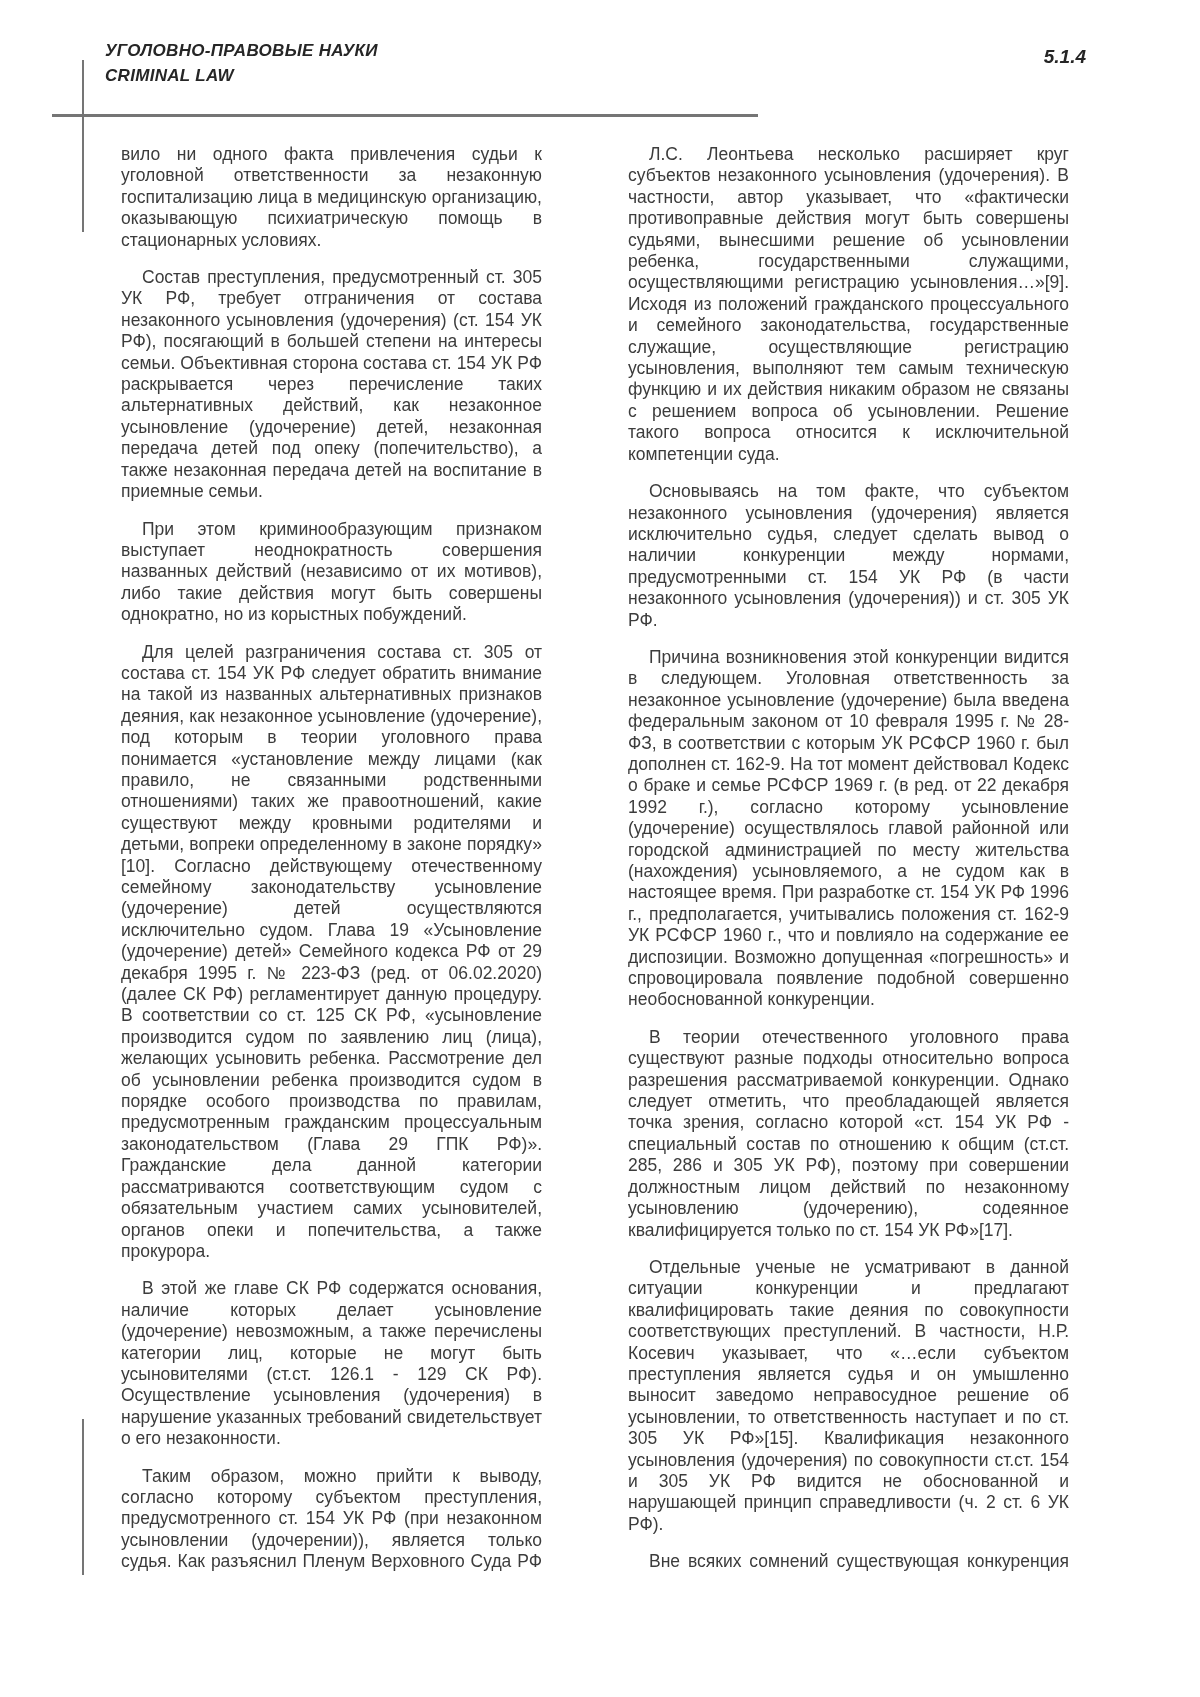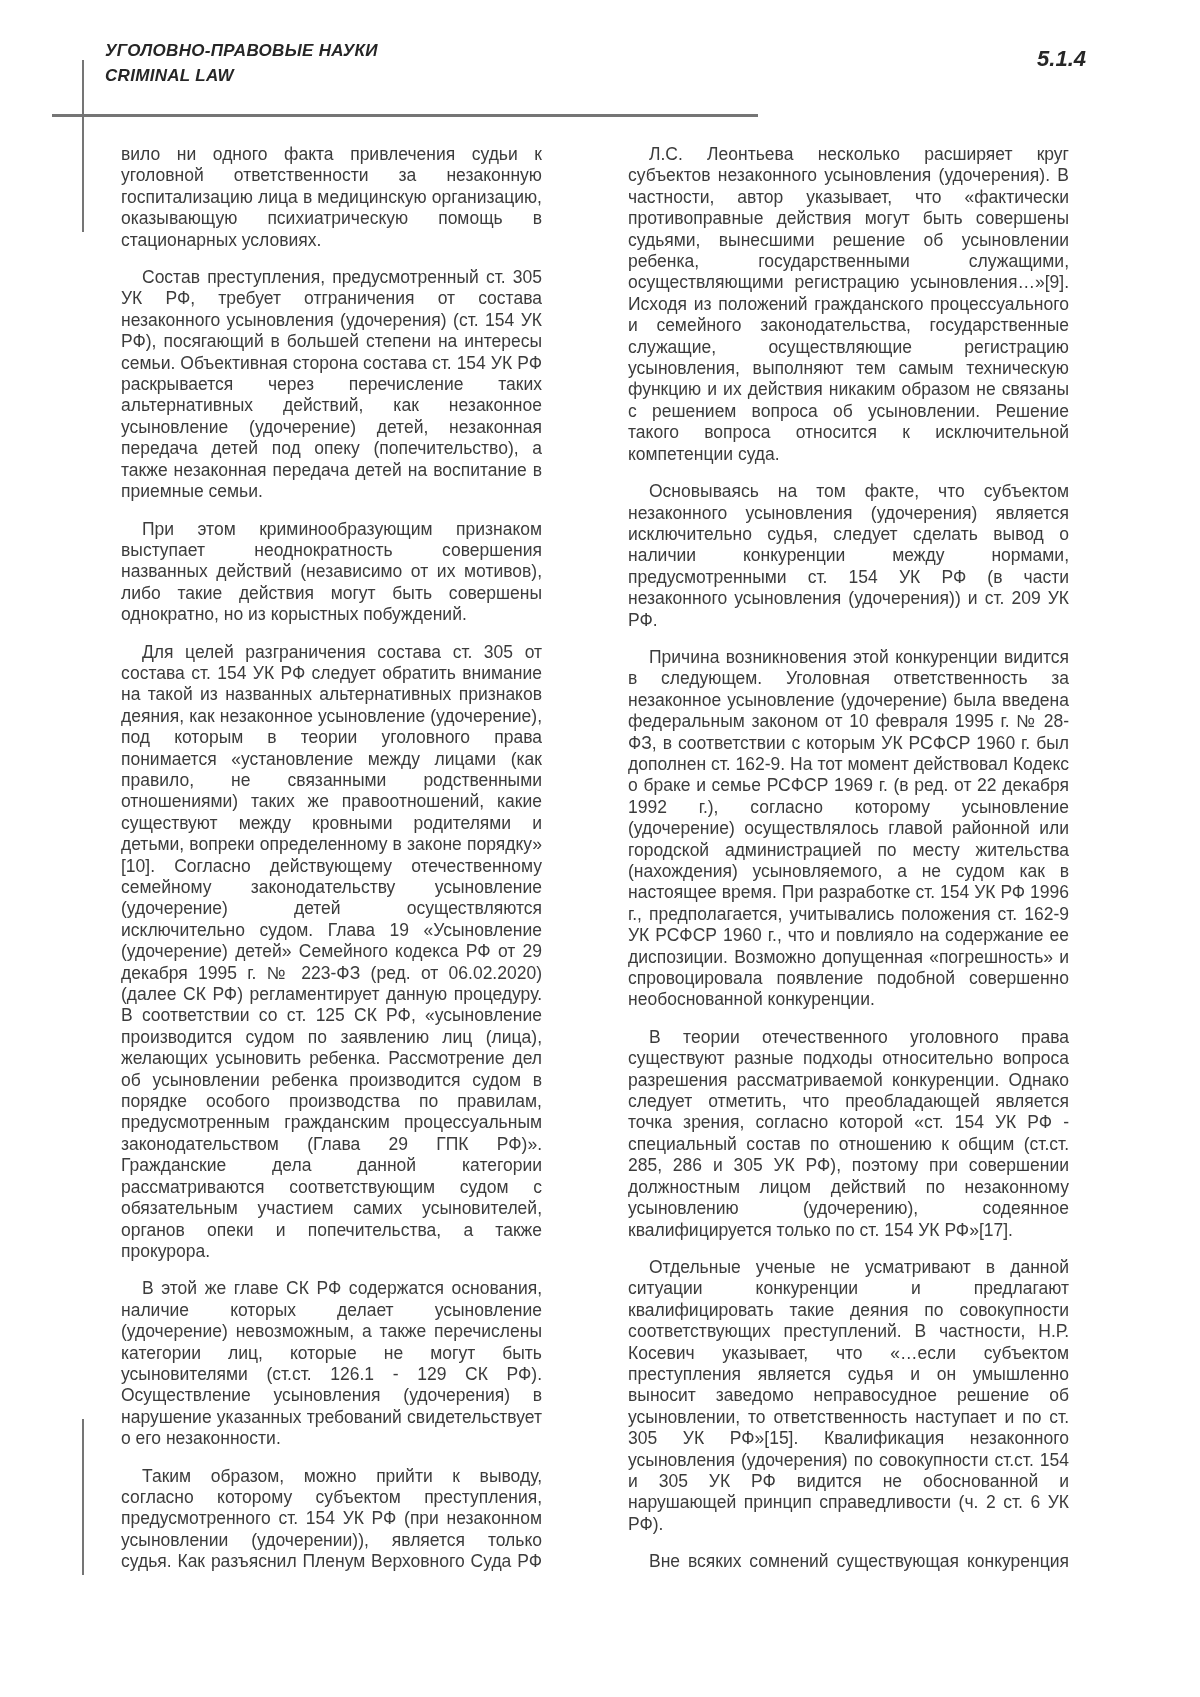--- a/index.html
+++ b/index.html
@@ -22,21 +22,21 @@
   .header-block { position: absolute; left: 105px; top: 38px; }
   .header-title {
     font-style: italic; font-weight: bold;
     font-size: 17px; line-height: 25px;
     color: #262626; letter-spacing: 0.3px;
     white-space: nowrap;
   }
   .section-code {
     position: absolute; top: 46px; left: 960px; width: 126px;
     text-align: right; font-style: italic; font-weight: bold;
-    font-size: 22px; color: #262626;
+    font-size: 19px; color: #262626;
   }
 
   
   .columns {
     position: absolute; left: 105px; top: 128px; width: 980px;
     display: flex; justify-content: space-between;
   }
   .col { color: #3c3c3c; }
   .col-left  { width: 453px; }
   .col-right { width: 473px; }
@@ -83,21 +83,21 @@
         <p class="para"><span>вило ни одного факта привлечения судьи к уголовной ответственности за незаконную госпитализацию лица в медицинскую организацию, оказывающую психиатрическую помощь в стационарных условиях.</span></p>
         <p class="para indent"><span>Состав преступления, предусмотренный ст. 305 УК РФ, требует отграничения от состава </span><span class="it">незаконного усыновления (удочерения) (ст. 154 УК РФ),</span><span> посягающий в большей степени на интересы семьи. Объективная сторона состава ст. 154 УК РФ раскрывается через перечисление таких альтернативных действий, как незаконное усыновление (удочерение) детей, незаконная передача детей под опеку (попечительство), а также незаконная передача детей на воспитание в приемные семьи.</span></p>
         <p class="para indent"><span>При этом криминообразующим признаком выступает неоднократность совершения названных действий (независимо от их мотивов), либо такие действия могут быть совершены однократно, но из корыстных побуждений.</span></p>
         <p class="para indent"><span>Для целей разграничения состава ст. 305 от состава ст. 154 УК РФ следует обратить внимание на такой из названных альтернативных признаков деяния, как </span><span class="it">незаконное усыновление (удочерение),</span><span> под которым в теории уголовного права понимается «установление между лицами (как правило, не связанными родственными отношениями) таких же правоотношений, какие существуют между кровными родителями и детьми, вопреки определенному в законе порядку» [10]. Согласно действующему отечественному семейному законодательству усыновление (удочерение) детей осуществляются исключительно судом. Глава 19 «Усыновление (удочерение) детей» Семейного кодекса РФ от 29 декабря 1995 г. № 223-ФЗ (ред. от 06.02.2020) (далее СК РФ) регламентирует данную процедуру. В соответствии со ст. 125 СК РФ, «усыновление производится судом по заявлению лиц (лица), желающих усыновить ребенка. Рассмотрение дел об усыновлении ребенка производится судом в порядке особого производства по правилам, предусмотренным гражданским процессуальным законодательством (Глава 29 ГПК РФ)». Гражданские дела данной категории рассматриваются соответствующим судом с обязательным участием самих усыновителей, органов опеки и попечительства, а также прокурора.</span></p>
         <p class="para indent"><span>В этой же главе СК РФ содержатся основания, наличие которых делает усыновление (удочерение) невозможным, а также перечислены категории лиц, которые не могут быть усыновителями (ст.ст. 126.1 - 129 СК РФ). Осуществление усыновления (удочерения) в нарушение указанных требований свидетельствует о его незаконности.</span></p>
         <p class="para indent"><span>Таким образом, можно прийти к выводу, согласно которому субъектом преступления, предусмотренного ст. 154 УК РФ (при незаконном усыновлении (удочерении)), является только судья. Как разъяснил Пленум Верховного Суда РФ в пункте 1 постановления от 20 апреля 2006 г. № 8 (ред. от 17 декабря 2013 г.) «О применении судами законодательства при рассмотрении дел об усыновлении (удочерении) детей», «дела об усыновлении (удочерении) ребенка гражданами РФ (кроме постоянно проживающих за пределами территории РФ) подсудны районным судам по месту жительства или месту нахождения усыновляемого ребенка (ч. 1 ст. 269 ГПК РФ)».</span></p>
         <p class="para indent"><span>Тем не менее, в научной литературе высказываются и иные мнения относительно данного вопроса. Так, к примеру, Ю.Е. Пудовочкин не рассматривает конкретно судью как субъекта анализируемого преступления,</span></p>
       </div>
     <div class="col col-right" id="col-right">
         <p class="para indent"><span>Л.С. Леонтьева несколько расширяет круг субъектов незаконного усыновления (удочерения). В частности, автор указывает, что «фактически противоправные действия могут быть совершены судьями, вынесшими решение об усыновлении ребенка, государственными служащими, осуществляющими регистрацию усыновления…»[9]. Исходя из положений гражданского процессуального и семейного законодательства, государственные служащие, осуществляющие регистрацию усыновления, выполняют тем самым техническую функцию и их действия никаким образом не связаны с решением вопроса об усыновлении. Решение такого вопроса относится к исключительной компетенции суда.</span></p>
-        <p class="para indent"><span>Основываясь на том факте, что субъектом незаконного усыновления (удочерения) является исключительно судья, следует сделать вывод о наличии конкуренции между нормами, предусмотренными ст. 154 УК РФ (в части незаконного усыновления (удочерения)) и ст. 209 УК РФ.</span></p>
+        <p class="para indent"><span>Основываясь на том факте, что субъектом незаконного усыновления (удочерения) является исключительно судья, следует сделать вывод о наличии конкуренции между нормами, предусмотренными ст. 154 УК РФ (в части незаконного усыновления (удочерения)) и ст. 305 УК РФ.</span></p>
         <p class="para indent"><span>Причина возникновения этой конкуренции видится в следующем. Уголовная ответственность за незаконное усыновление (удочерение) была введена федеральным законом от 10 февраля 1995 г. № 28-ФЗ, в соответствии с которым УК РСФСР 1960 г. был дополнен ст. 162-9. На тот момент действовал Кодекс о браке и семье РСФСР 1969 г. (в ред. от 22 декабря 1992 г.), согласно которому усыновление (удочерение) осуществлялось главой районной или городской администрацией по месту жительства (нахождения) усыновляемого, а не судом как в настоящее время. При разработке ст. 154 УК РФ 1996 г., предполагается, учитывались положения ст. 162-9 УК РСФСР 1960 г., что и повлияло на содержание ее диспозиции. Возможно допущенная «погрешность» и спровоцировала появление подобной совершенно необоснованной конкуренции.</span></p>
         <p class="para indent"><span>В теории отечественного уголовного права существуют разные подходы относительно вопроса разрешения рассматриваемой конкуренции. Однако следует отметить, что преобладающей является точка зрения, согласно которой «ст. 154 УК РФ - специальный состав по отношению к общим (ст.ст. 285, 286 и 305 УК РФ), поэтому при совершении должностным лицом действий по незаконному усыновлению (удочерению), содеянное квалифицируется только по ст. 154 УК РФ»[17].</span></p>
         <p class="para indent"><span>Отдельные ученые не усматривают в данной ситуации конкуренции и предлагают квалифицировать такие деяния по совокупности соответствующих преступлений. В частности, Н.Р. Косевич указывает, что «…если субъектом преступления является судья и он умышленно выносит заведомо неправосудное решение об усыновлении, то ответственность наступает и по ст. 305 УК РФ»[15]. Квалификация незаконного усыновления (удочерения) по совокупности ст.ст. 154 и 305 УК РФ видится не обоснованной и нарушающей принцип справедливости (ч. 2 ст. 6 УК РФ).</span></p>
         <p class="para indent"><span>Вне всяких сомнений существующая конкуренция должна решаться в пользу специальной нормы, которой является ст. 154 УК РФ. Дополнительным аргументом в пользу необходимости применения именно ст. 154 УК РФ является и тот факт, что положения ст. 154 УК РФ предусматривают более «льготные» условия на-</span></p>
       </div>
   </div>
 
   <div class="footer">
     <div class="footer-left">
       <span class="footer-page-number">270</span>

